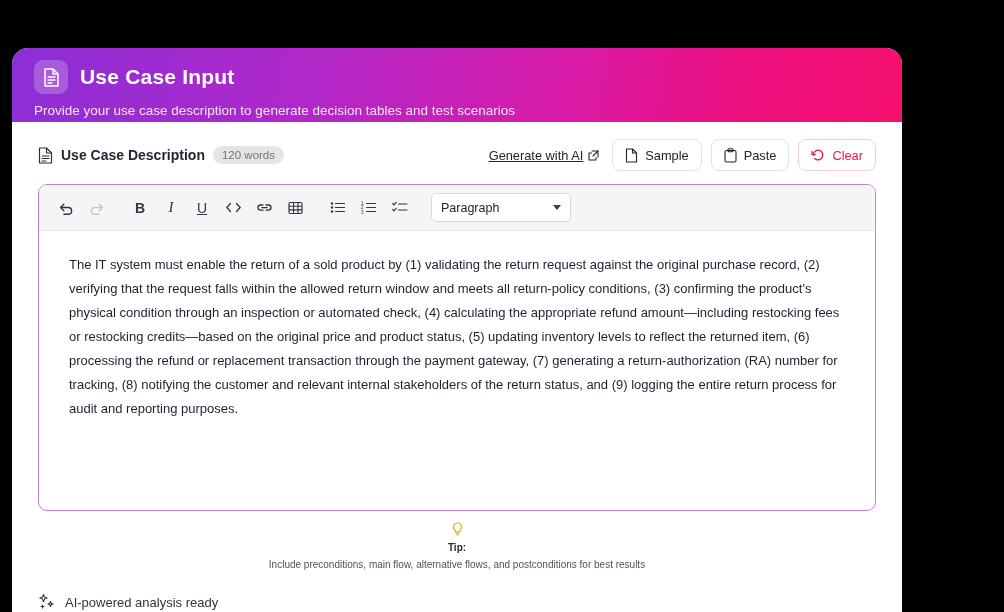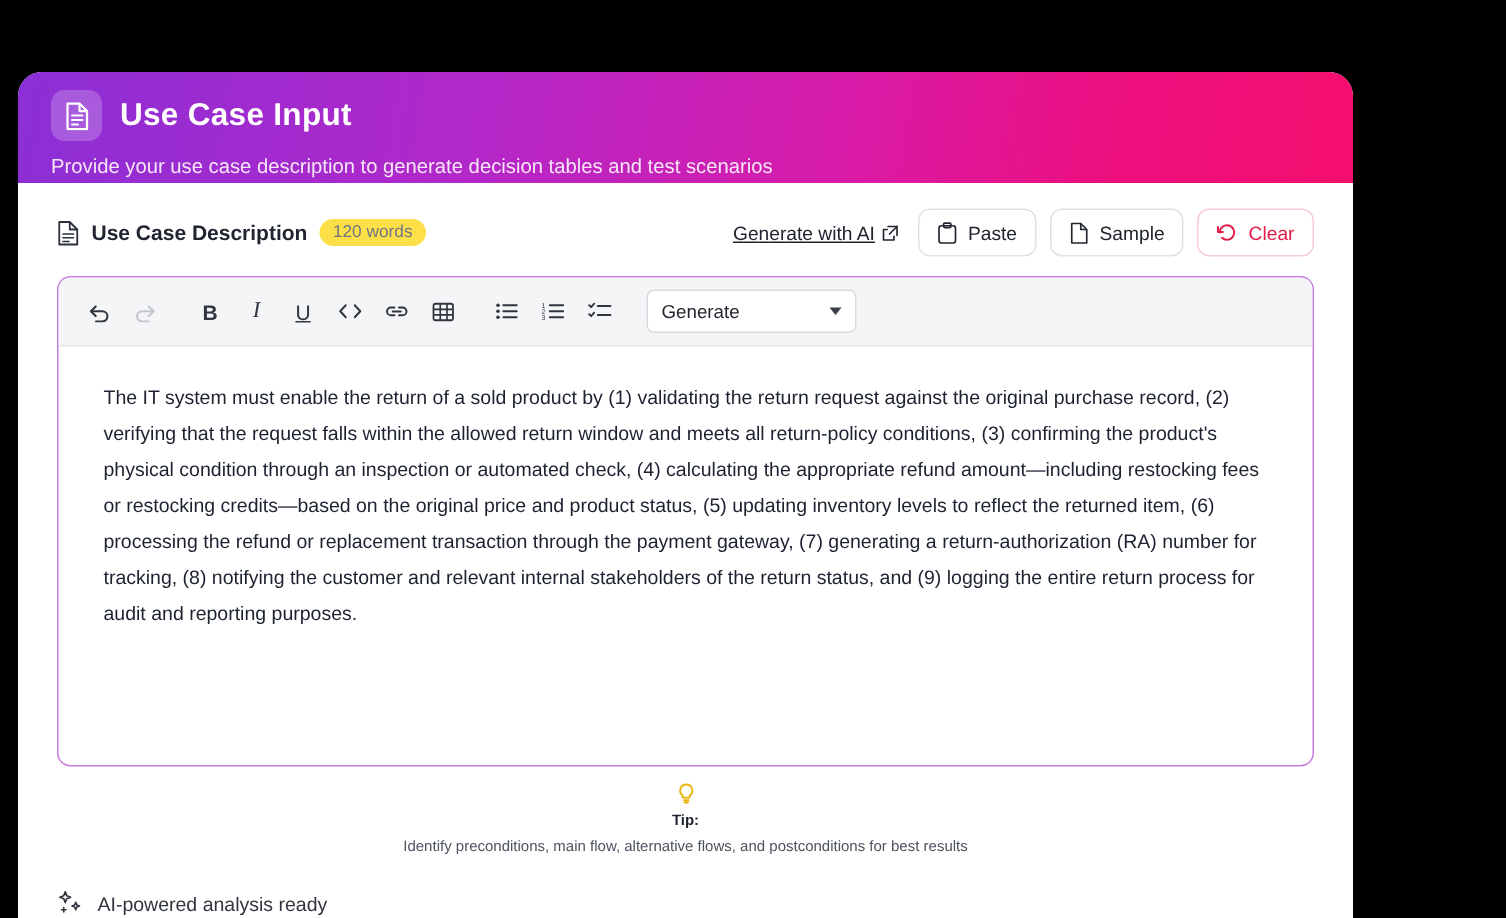--- a/index.html
+++ b/index.html
@@ -76,21 +76,21 @@
     display: flex;
     align-items: center;
     gap: 8px;
   }
   .label-text {
     font-size: 14px;
     font-weight: bold;
     color: #1f2430;
   }
   .word-badge {
-    background: #fde047;
+    background: #e5e5e5;
     color: #6d7483;
     font-size: 11.5px;
     border-radius: 10px;
     padding: 3px 9px;
   }
   .label-right {
     display: flex;
     align-items: center;
     gap: 9px;
   }
@@ -272,35 +272,35 @@
               <path d="M4 1h6v6" fill="none" stroke="#20242e" stroke-width="1.1" stroke-linecap="round" stroke-linejoin="round"></path>
               <path d="M10 1L5 6" fill="none" stroke="#20242e" stroke-width="1.1" stroke-linecap="round"></path>
               <path d="M8 7.5V10H1V3h2.5" fill="none" stroke="#20242e" stroke-width="1.1" stroke-linecap="round" stroke-linejoin="round"></path>
             </svg>
           </span>
         </div>
 
         <div class="pill-btn">
           <span>
             <svg width="13" height="15" viewBox="0 0 13 15">
+              <path d="M1.5 1h6l4 4v9h-10z" fill="none" stroke="#20242e" stroke-width="1.1" stroke-linejoin="round"></path>
+              <path d="M7.5 1v4h4" fill="none" stroke="#20242e" stroke-width="1.1" stroke-linejoin="round"></path>
+            </svg>
+          </span>
+          <span>Sample</span>
+        </div>
+
+        <div class="pill-btn">
+          <span>
+            <svg width="13" height="15" viewBox="0 0 13 15">
               <rect x="1" y="2.5" width="11" height="11.5" rx="1.6" fill="none" stroke="#20242e" stroke-width="1.1"></rect>
               <rect x="4" y="0.7" width="5" height="3" rx="1" fill="none" stroke="#20242e" stroke-width="1.1"></rect>
             </svg>
           </span>
           <span>Paste</span>
-        </div>
-
-        <div class="pill-btn">
-          <span>
-            <svg width="13" height="15" viewBox="0 0 13 15">
-              <path d="M1.5 1h6l4 4v9h-10z" fill="none" stroke="#20242e" stroke-width="1.1" stroke-linejoin="round"></path>
-              <path d="M7.5 1v4h4" fill="none" stroke="#20242e" stroke-width="1.1" stroke-linejoin="round"></path>
-            </svg>
-          </span>
-          <span>Sample</span>
         </div>
 
         <div class="pill-btn danger">
           <span>
             <svg width="14" height="14" viewBox="0 0 14 14">
               <path d="M2.2 7a4.8 4.8 0 1 1 1.5 3.5" fill="none" stroke="#e11d48" stroke-width="1.3" stroke-linecap="round"></path>
               <path d="M1 3.3v3.3h3.3" fill="none" stroke="#e11d48" stroke-width="1.3" stroke-linecap="round" stroke-linejoin="round"></path>
             </svg>
           </span>
           <span>Clear</span>
@@ -363,39 +363,39 @@
           </svg>
         </div>
         <div class="tb-btn">
           <svg width="16" height="13" viewBox="0 0 16 13">
             <path d="M0.8 2.5l1.3 1.3 2-2.4" fill="none" stroke="#31353f" stroke-width="1.2" stroke-linecap="round" stroke-linejoin="round"></path>
             <path d="M0.8 8.5l1.3 1.3 2-2.4" fill="none" stroke="#31353f" stroke-width="1.2" stroke-linecap="round" stroke-linejoin="round"></path>
             <path d="M6.5 3h8.5M6.5 9h8.5" stroke="#31353f" stroke-width="1.2" stroke-linecap="round"></path>
           </svg>
         </div>
         <div class="tb-select">
-          <span>Generate</span>
+          <span>Paragraph</span>
           <span class="caret"></span>
         </div>
       </div>
 
       <div class="editor-area">
         <p class="editor-text">The IT system must enable the return of a sold product by (1) validating the return request against the original purchase record, (2) verifying that the request falls within the allowed return window and meets all return-policy conditions, (3) confirming the product's physical condition through an inspection or automated check, (4) calculating the appropriate refund amount—including restocking fees or restocking credits—based on the original price and product status, (5) updating inventory levels to reflect the returned item, (6) processing the refund or replacement transaction through the payment gateway, (7) generating a return-authorization (RA) number for tracking, (8) notifying the customer and relevant internal stakeholders of the return status, and (9) logging the entire return process for audit and reporting purposes.</p>
       </div>
     </div>
 
     <div class="tip-row">
       <span>
         <svg width="13" height="14" viewBox="0 0 13 14">
           <path d="M6.5 1a4 4 0 0 0-2.3 7.3v1.5h4.6V8.3A4 4 0 0 0 6.5 1z" fill="none" stroke="#eab308" stroke-width="1.2" stroke-linejoin="round"></path>
           <path d="M5 11.5h3M5.4 13h2.2" stroke="#eab308" stroke-width="1.2" stroke-linecap="round"></path>
         </svg>
       </span>
       <span class="tip-bold">Tip:</span>
-      <span>Identify preconditions, main flow, alternative flows, and postconditions for best results</span>
+      <span>Include preconditions, main flow, alternative flows, and postconditions for best results</span>
     </div>
 
     <div class="footer">
       <div class="status">
         <span>
           <svg width="18" height="18" viewBox="0 0 18 18">
             <path d="M5.5 1.5l1 2.6 2.6 1-2.6 1-1 2.6-1-2.6-2.6-1 2.6-1z" fill="none" stroke="#31353f" stroke-width="1.1" stroke-linejoin="round"></path>
             <path d="M12.5 8.5l.7 1.8 1.8.7-1.8.7-.7 1.8-.7-1.8-1.8-.7 1.8-.7z" fill="none" stroke="#31353f" stroke-width="1.1" stroke-linejoin="round"></path>
             <path d="M3 13.5h3M4.5 12v3" stroke="#31353f" stroke-width="1.1" stroke-linecap="round"></path>
           </svg>

